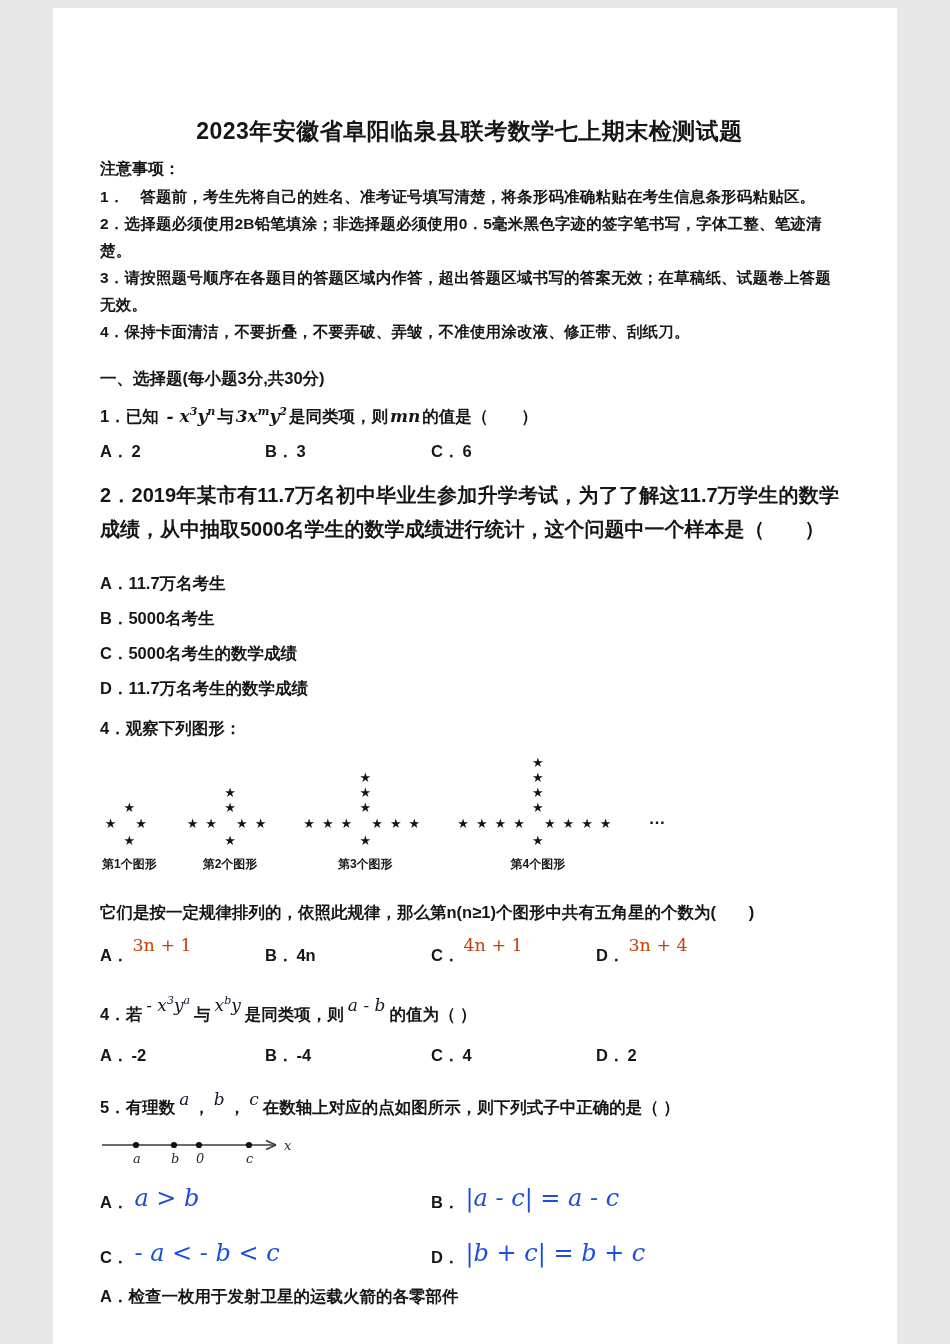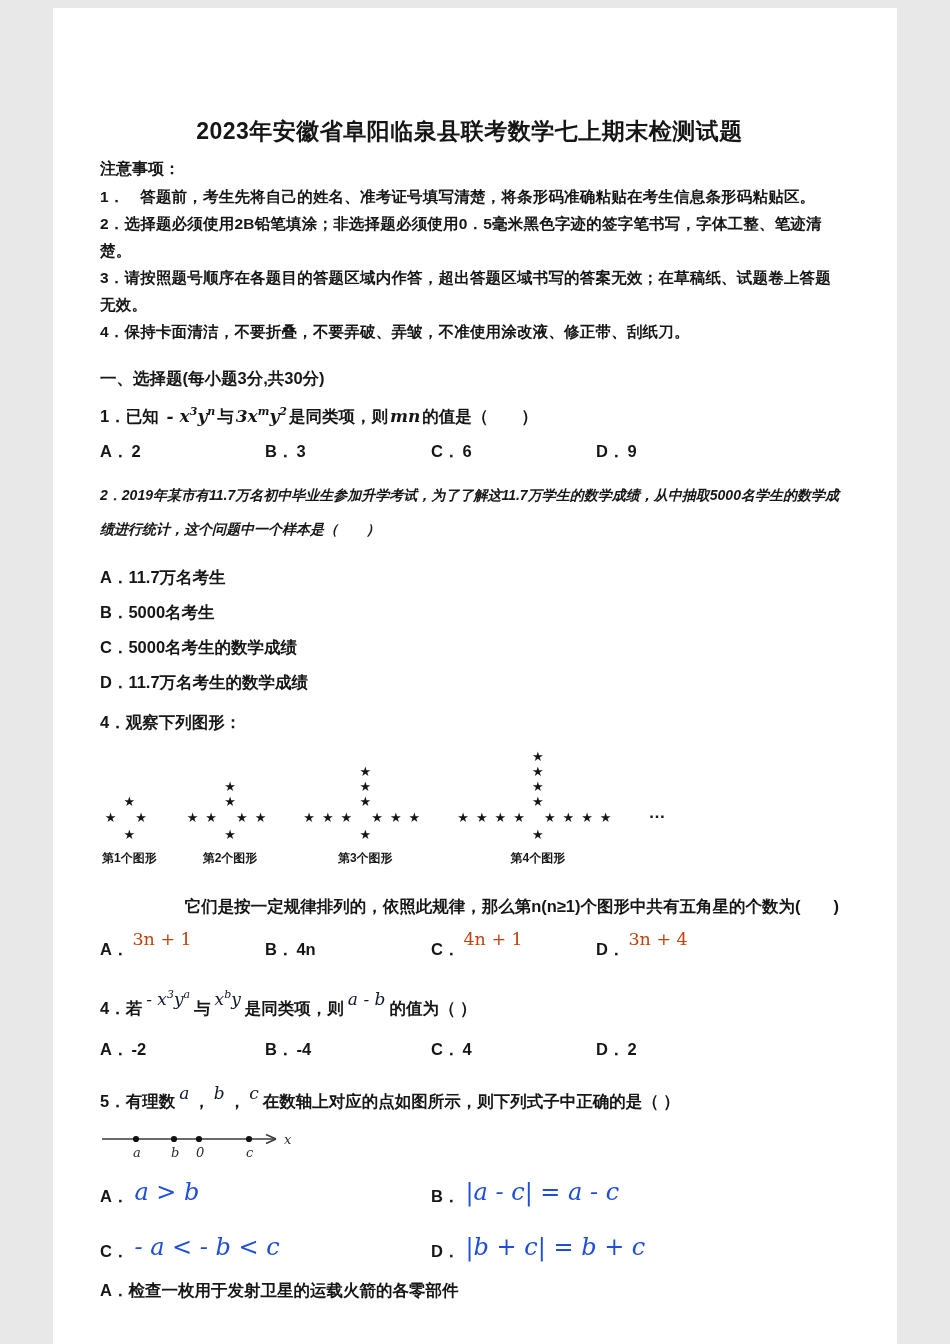--- a/index.html
+++ b/index.html
@@ -53,41 +53,40 @@
   .opt-grid4.g-q1{margin-top:14px;}
   .opt-grid4.g-q3{margin-top:22px;}
   .opt-grid4.g-q4{margin-top:21px;}
   .optletter{font-weight:700;}
   .optvalue{font-weight:700;padding-left:3px;}
   .fraise{
     font-family:"DejaVu Serif",serif;font-weight:400;font-style:normal;
     font-size:17.5px;color:#c2410c;position:relative;top:-10px;padding-left:4px;
   }
   .q2-para{
-    margin-top:15px;font-size:14px;font-weight:700;line-height:34px;
+    margin-top:15px;font-size:20px;font-weight:700;line-height:34px;
     text-align:justify;
-    font-style:italic;
   }
   .q2-options p{margin:0;line-height:35px;font-size:16.5px;font-weight:700;}
   .q2-options{margin-top:5px;}
   .q3-line{margin-top:11px;}
   .figure-row{
     display:flex;align-items:flex-end;gap:30px;
     margin:16px 0 0 2px;
   }
   .fig{display:flex;flex-direction:column;align-items:center;}
   .fig .up .star{display:block;line-height:15px;text-align:center;}
   .star{font-size:13px;color:#141414;font-style:normal;}
   .mid{display:flex;align-items:center;line-height:17px;}
   .grp{letter-spacing:7px;font-size:13px;white-space:nowrap;}
   .gapc{display:inline-block;width:12px;}
   .down{line-height:16px;}
   .fig-label{font-size:12px;font-weight:700;margin-top:5px;line-height:21px;white-space:nowrap;}
   .ellipsis{font-weight:800;font-size:17px;margin-bottom:46px;letter-spacing:1px;}
-  .q3-question{margin-top:26px;text-align:right;}
+  .q3-question{margin-top:26px;}
   .q4-line{margin-top:32px;}
   .q5-line{margin-top:29px;}
   .numberline{margin:14px 0 0 0;display:block;}
   .nl-label{
     font-family:"DejaVu Serif",serif;font-style:italic;font-size:13px;fill:#2b2b2b;
   }
   .opt-grid2{
     display:grid;grid-template-columns:331px 1fr;
     font-size:16.5px;font-weight:700;
     margin-top:16px;row-gap:27px;
@@ -115,21 +114,20 @@
       <p class="notice-item">4．保持卡面清洁，不要折叠，不要弄破、弄皱，不准使用涂改液、修正带、刮纸刀。</p>
     </div>
 
     <p class="section-heading">一、选择题(每小题3分,共30分)</p>
 
     <p class="qline q1-line"><span class="seg-cn">1．已知</span><span class="seg-math"><span> - x</span><sup>3</sup><span>y</span><sup>n</sup></span><span class="seg-cn">与</span><span class="seg-math"><span>3x</span><sup>m</sup><span>y</span><sup>2</sup></span><span class="seg-cn">是同类项，则</span><span class="seg-math"><span>mn</span></span><span class="seg-cn">的值是（　　）</span></p>
     <div class="opt-grid4 g-q1">
       <span><span class="optletter">A．</span><span class="optvalue">2</span></span>
       <span><span class="optletter">B．</span><span class="optvalue">3</span></span>
       <span><span class="optletter">C．</span><span class="optvalue">6</span></span>
-      <span><span class="optletter">D．</span><span class="optvalue">9</span></span>
     </div>
 
     <p class="q2-para">2．2019年某市有11.7万名初中毕业生参加升学考试，为了了解这11.7万学生的数学成绩，从中抽取5000名学生的数学成绩进行统计，这个问题中一个样本是（　　）</p>
     <div class="q2-options">
       <p>A．11.7万名考生</p>
       <p>B．5000名考生</p>
       <p>C．5000名考生的数学成绩</p>
       <p>D．11.7万名考生的数学成绩</p>
     </div>
 

